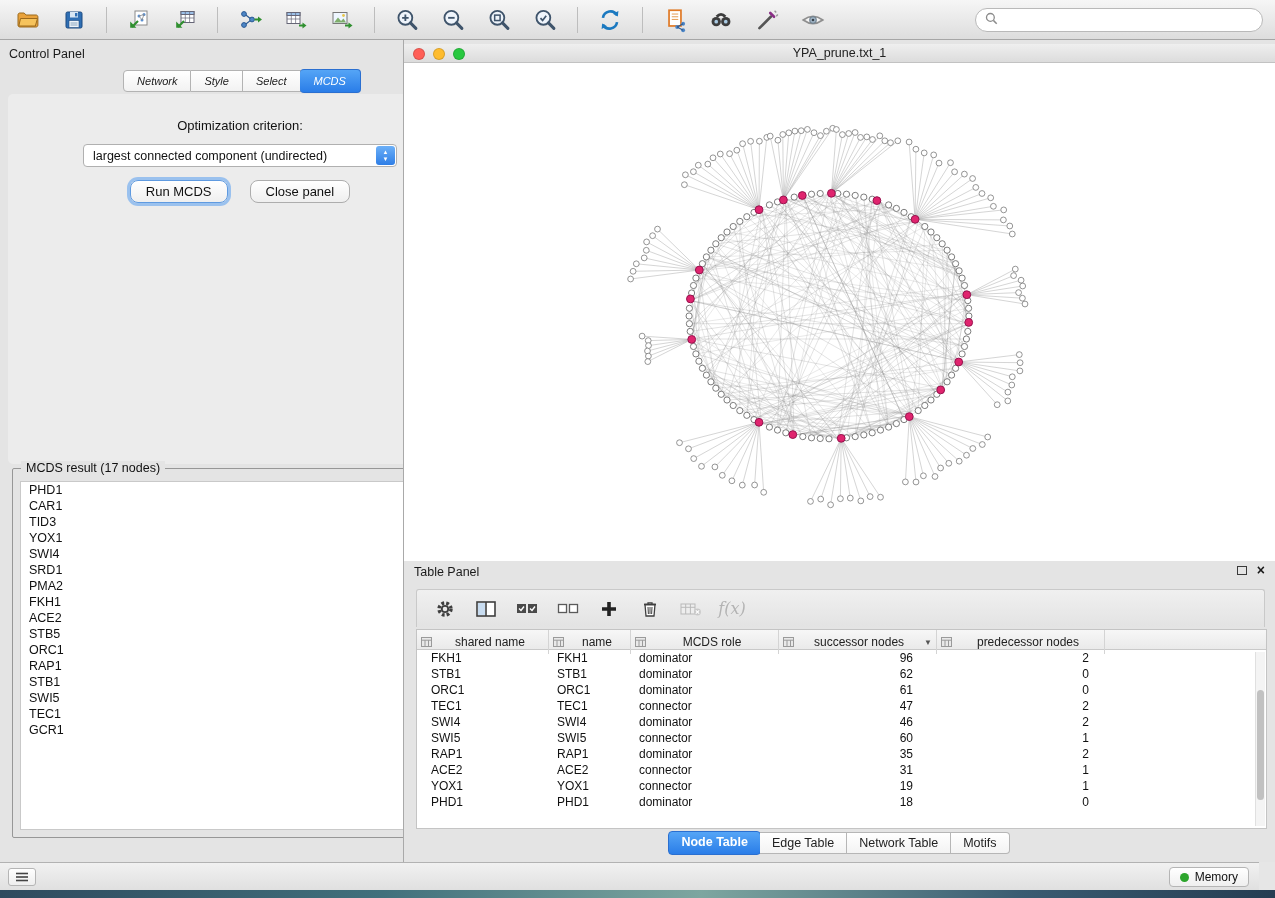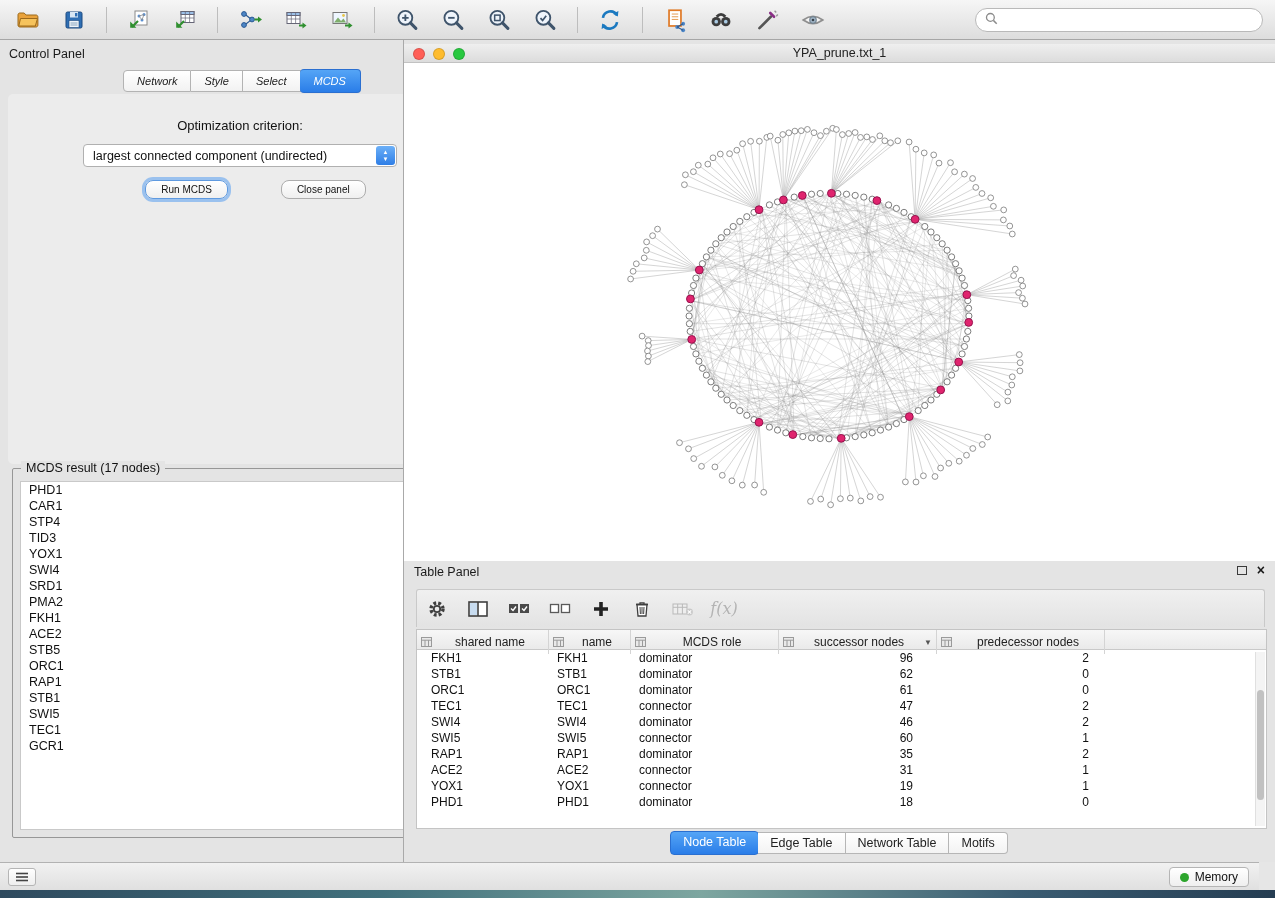--- a/index.html
+++ b/index.html
@@ -33,60 +33,60 @@
 
   .cp-card { position:absolute; left:8px; right:11px; top:54px; height:370px; background:#ececec; border-radius:5px; }
   .opt-label { text-align:center; margin-top:24px; font-size:13px; color:#111; }
   .dropdown { margin:11px auto 0 auto; width:314px; height:23px; background:#fff; border:1px solid #b0b0b0;
     border-radius:4px; display:flex; align-items:center; font-size:12.5px; padding-left:9px; position:relative; color:#111; }
   .dropdown .stepper { position:absolute; right:1px; top:1px; bottom:1px; width:19px; border-radius:3px;
     background:linear-gradient(#6cb0f8,#2e7ee6); color:#fff; display:flex; flex-direction:column;
     align-items:center; justify-content:center; font-size:6px; line-height:6.5px; }
   .btn-row { display:flex; justify-content:center; gap:22px; margin-top:13px; }
   .mac-btn { background:linear-gradient(#ffffff,#efefef); border:1px solid #adadad; border-radius:8px;
-    padding:3px 15px; font-size:10px; color:#111;margin-left:31px; }
+    padding:3px 15px; font-size:13px; color:#111; }
   .mac-btn.default { box-shadow:0 0 0 3px rgba(100,165,240,.6); border-color:#5f9ae0; }
 
   .result-box { position:absolute; left:12px; right:16px; top:428px; bottom:24px; border:1px solid #979797; border-radius:2px; }
   .result-title { position:absolute; top:-8px; left:8px; background:#e4e4e4; padding:0 5px; font-size:12.5px; color:#111; }
   .result-list { position:absolute; left:7px; right:7px; top:12px; bottom:7px; background:#fff; border:1px solid #c9c9c9; overflow:hidden; }
   .result-list div { line-height:16px; padding-left:8px; font-size:12.5px; color:#111; }
 
   
   .net-titlebar { position:absolute; left:404px; top:44px; right:0; height:19px;
     background:linear-gradient(#efefef,#dcdcdc); border-bottom:1px solid #c2c2c2; }
   .traffic { position:absolute; left:9px; top:4px; display:flex; gap:8px; }
   .tl { width:12px; height:12px; border-radius:50%; border:1px solid rgba(0,0,0,.15); }
   .net-title { position:absolute; left:0; right:0; top:2px; text-align:center; font-size:12.5px; color:#222; }
   .net-canvas { position:absolute; left:404px; top:63px; right:0; height:498px; background:#ffffff; }
 
   
   .table-panel { position:absolute; left:404px; top:565px; right:0; bottom:36px; background:#e4e4e4; }
   .tp-header { height:22px; display:flex; align-items:flex-start; padding:0 10px; font-size:12.5px; color:#1a1a1a; }
   .tp-toolbar { margin:2px 10px 0 12px; height:38px; background:linear-gradient(#f0f0f0,#e3e3e3);
     border:1px solid #c9c9c9; border-bottom:none; border-radius:3px 3px 0 0;
-    display:flex; align-items:center; padding-left:8px; gap:17px; }
+    display:flex; align-items:center; padding-left:16px; gap:17px; }
   .tp-tool { width:24px; height:24px; display:flex; align-items:center; justify-content:center; }
   .fx { font-family:"DejaVu Serif", serif; font-style:italic; font-size:16px; color:#b3b3b3; }
   .tp-table { position:absolute; left:12px; right:8px; top:64px; bottom:33px; background:#fff; border:1px solid #c4c4c4; overflow:hidden; }
   .thead { display:flex; height:20px; background:linear-gradient(#f7f7f7,#eaeaea); border-bottom:1px solid #c9c9c9; }
   .th { display:flex; align-items:center; gap:4px; border-right:1px solid #d4d4d4; font-size:12px; color:#222; padding:12px 4px; }
   .th .lbl { flex:1; text-align:center; }
   .sort { font-size:8px; color:#555; }
   .trow { display:flex; height:16px; align-items:center; }
   .td { font-size:12px; color:#111; overflow:hidden; white-space:nowrap; }
   .num { text-align:right; }
   .vscroll { position:absolute; right:1px; top:22px; bottom:2px; width:10px; background:#f4f4f4; border-left:1px solid #e0e0e0; }
   .vthumb { position:absolute; left:1px; width:7px; border-radius:4px; background:#c1c1c1; }
 
   .bottom-tabs { position:absolute; left:0; right:0; bottom:8px; display:flex; justify-content:center; }
   .bt-tab { padding:3px 12px; font-size:12.5px; background:linear-gradient(#ffffff,#f3f3f3); border:1px solid #b6b6b6; border-left:none; color:#222; }
   .bt-tab:first-child { border-left:1px solid #b6b6b6; border-radius:4px 0 0 4px; }
   .bt-tab:last-child { border-radius:0 4px 4px 0; }
-  .bt-tab.active { background:linear-gradient(#55a5f6,#2a7de8); color:#fff; border-color:#2a6fd0; border-radius:4px; margin:-1px; }
+  .bt-tab.active { background:linear-gradient(#55a5f6,#2a7de8); color:#fff; border-color:#2a6fd0; border-radius:4px; margin:-1px;font-weight:bold; }
 
   
   .statusbar { position:absolute; left:0; right:16px; bottom:8px; height:28px;
     background:linear-gradient(#f1f1f1,#e0e0e0); border-top:1px solid #b2b2b2; }
   .menu-btn { position:absolute; left:8px; top:5px; width:28px; height:18px; background:linear-gradient(#fff,#eee);
     border:1px solid #b5b5b5; border-radius:3px; display:flex; align-items:center; justify-content:center; }
   .memory-btn { position:absolute; right:10px; top:4px; height:20px; background:linear-gradient(#fff,#efefef);
     border:1px solid #b5b5b5; border-radius:4px; display:flex; align-items:center; gap:6px; padding:0 10px; font-size:12px; color:#111; }
   .mem-dot { width:9px; height:9px; border-radius:50%; }
   .wallpaper { position:absolute; left:0; right:0; bottom:0; height:8px;
@@ -282,21 +282,20 @@
       <div class="btn-row">
         <button class="mac-btn default">Run MCDS</button>
         <button class="mac-btn">Close panel</button>
       </div>
     </div>
     <div class="result-box">
       <span class="result-title">MCDS result (17 nodes)</span>
       <div class="result-list" id="mcds-list">
           <div>PHD1</div>
           <div>CAR1</div>
-          <div>STP4</div>
           <div>TID3</div>
           <div>YOX1</div>
           <div>SWI4</div>
           <div>SRD1</div>
           <div>PMA2</div>
           <div>FKH1</div>
           <div>ACE2</div>
           <div>STB5</div>
           <div>ORC1</div>
           <div>RAP1</div>

